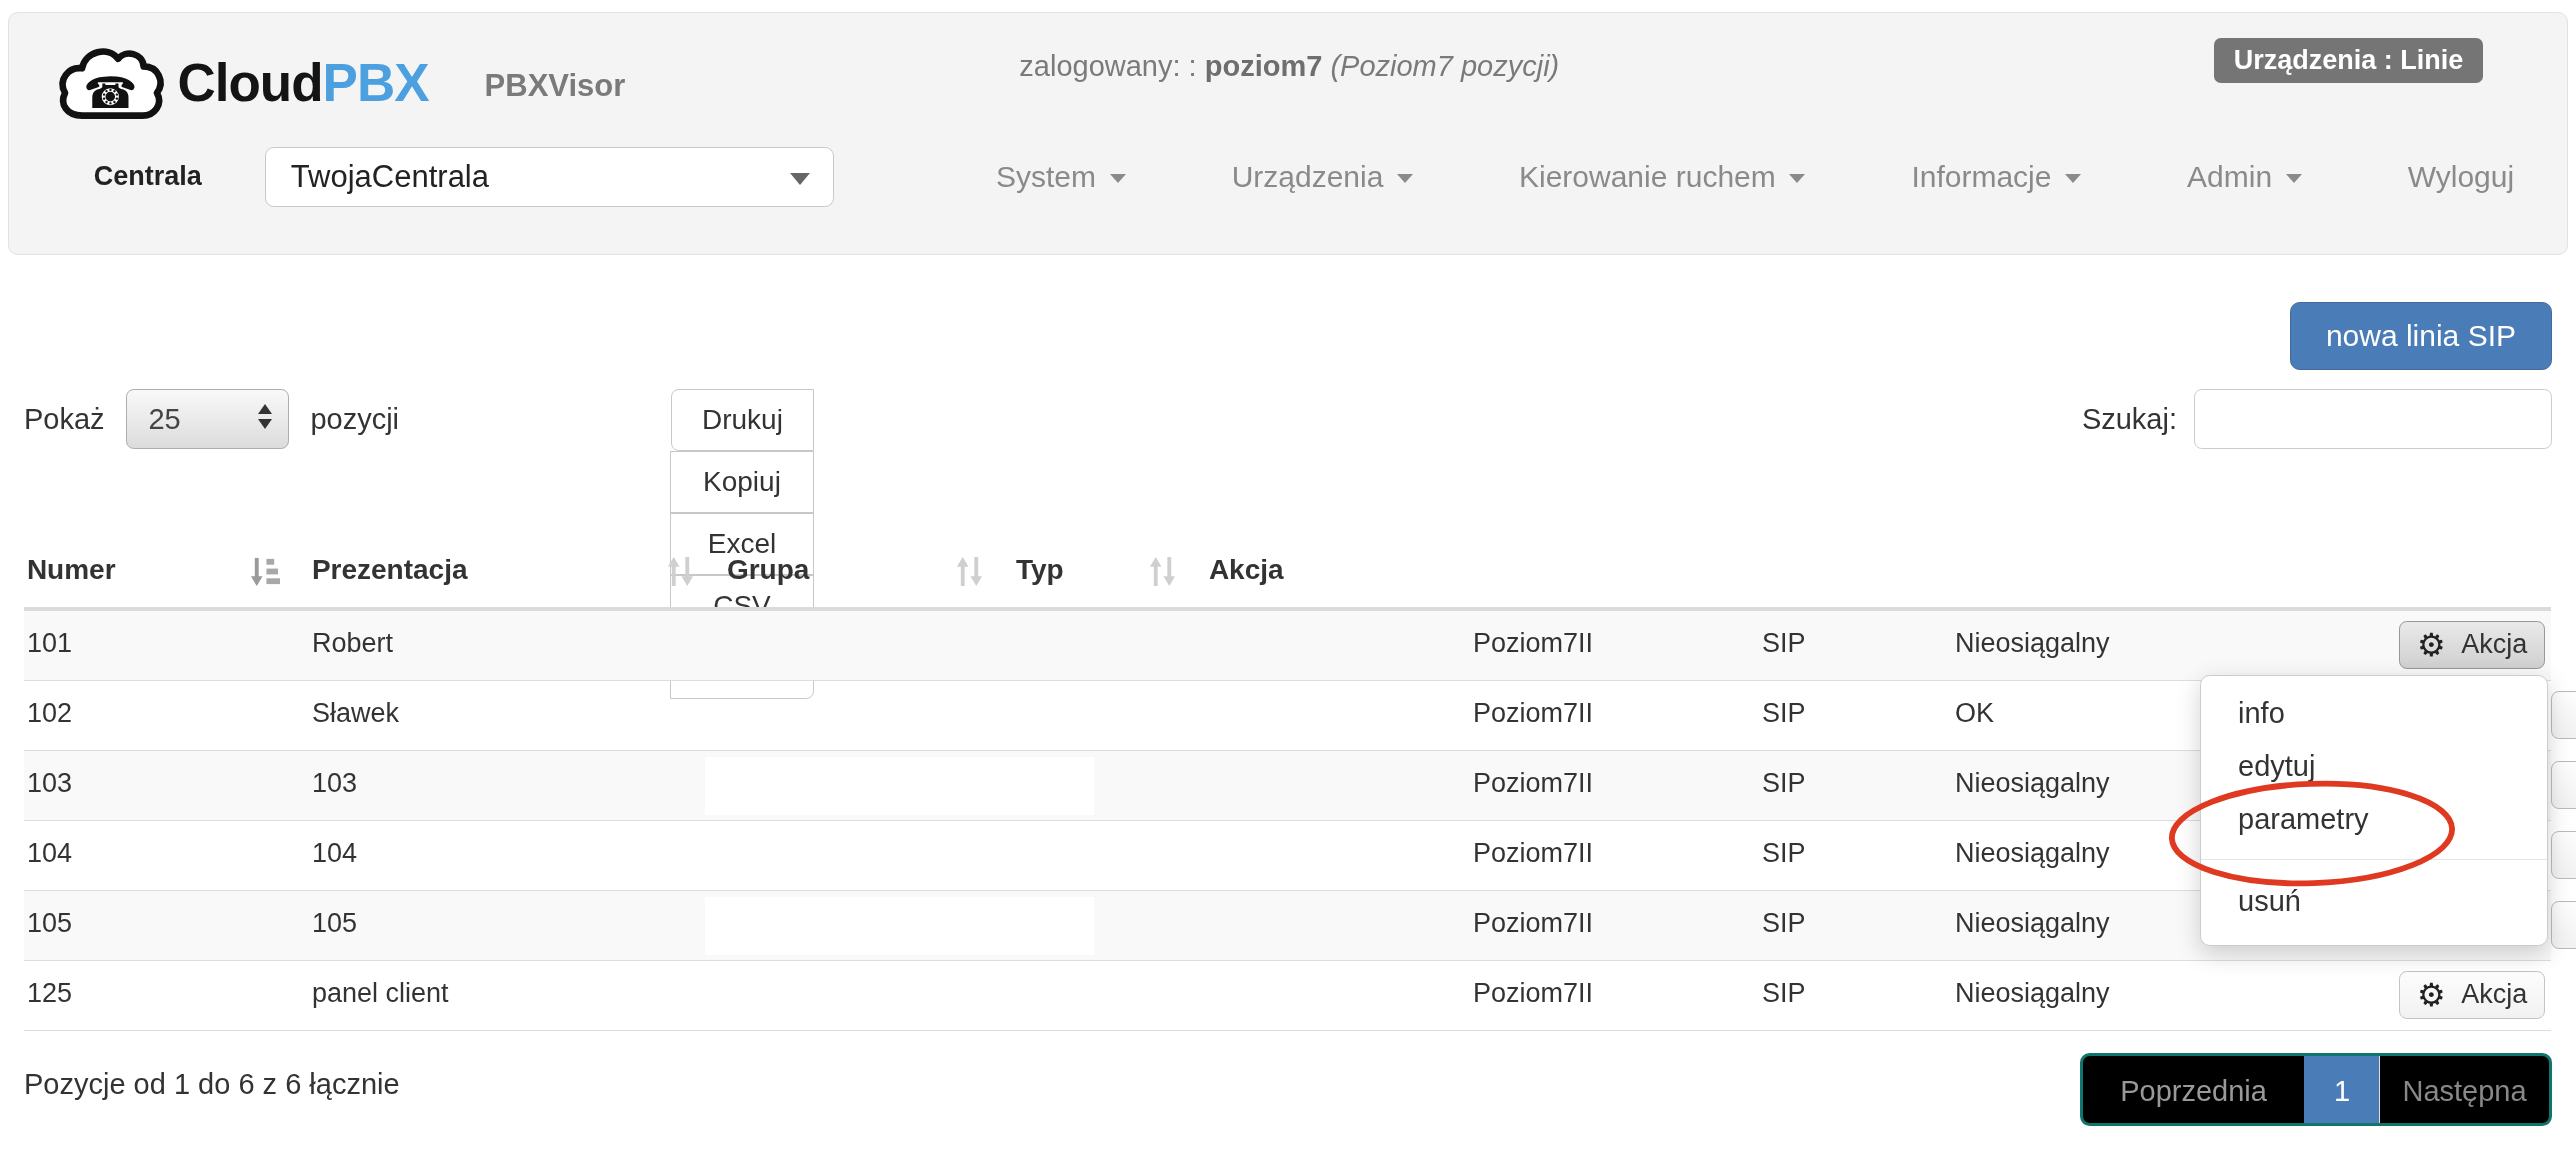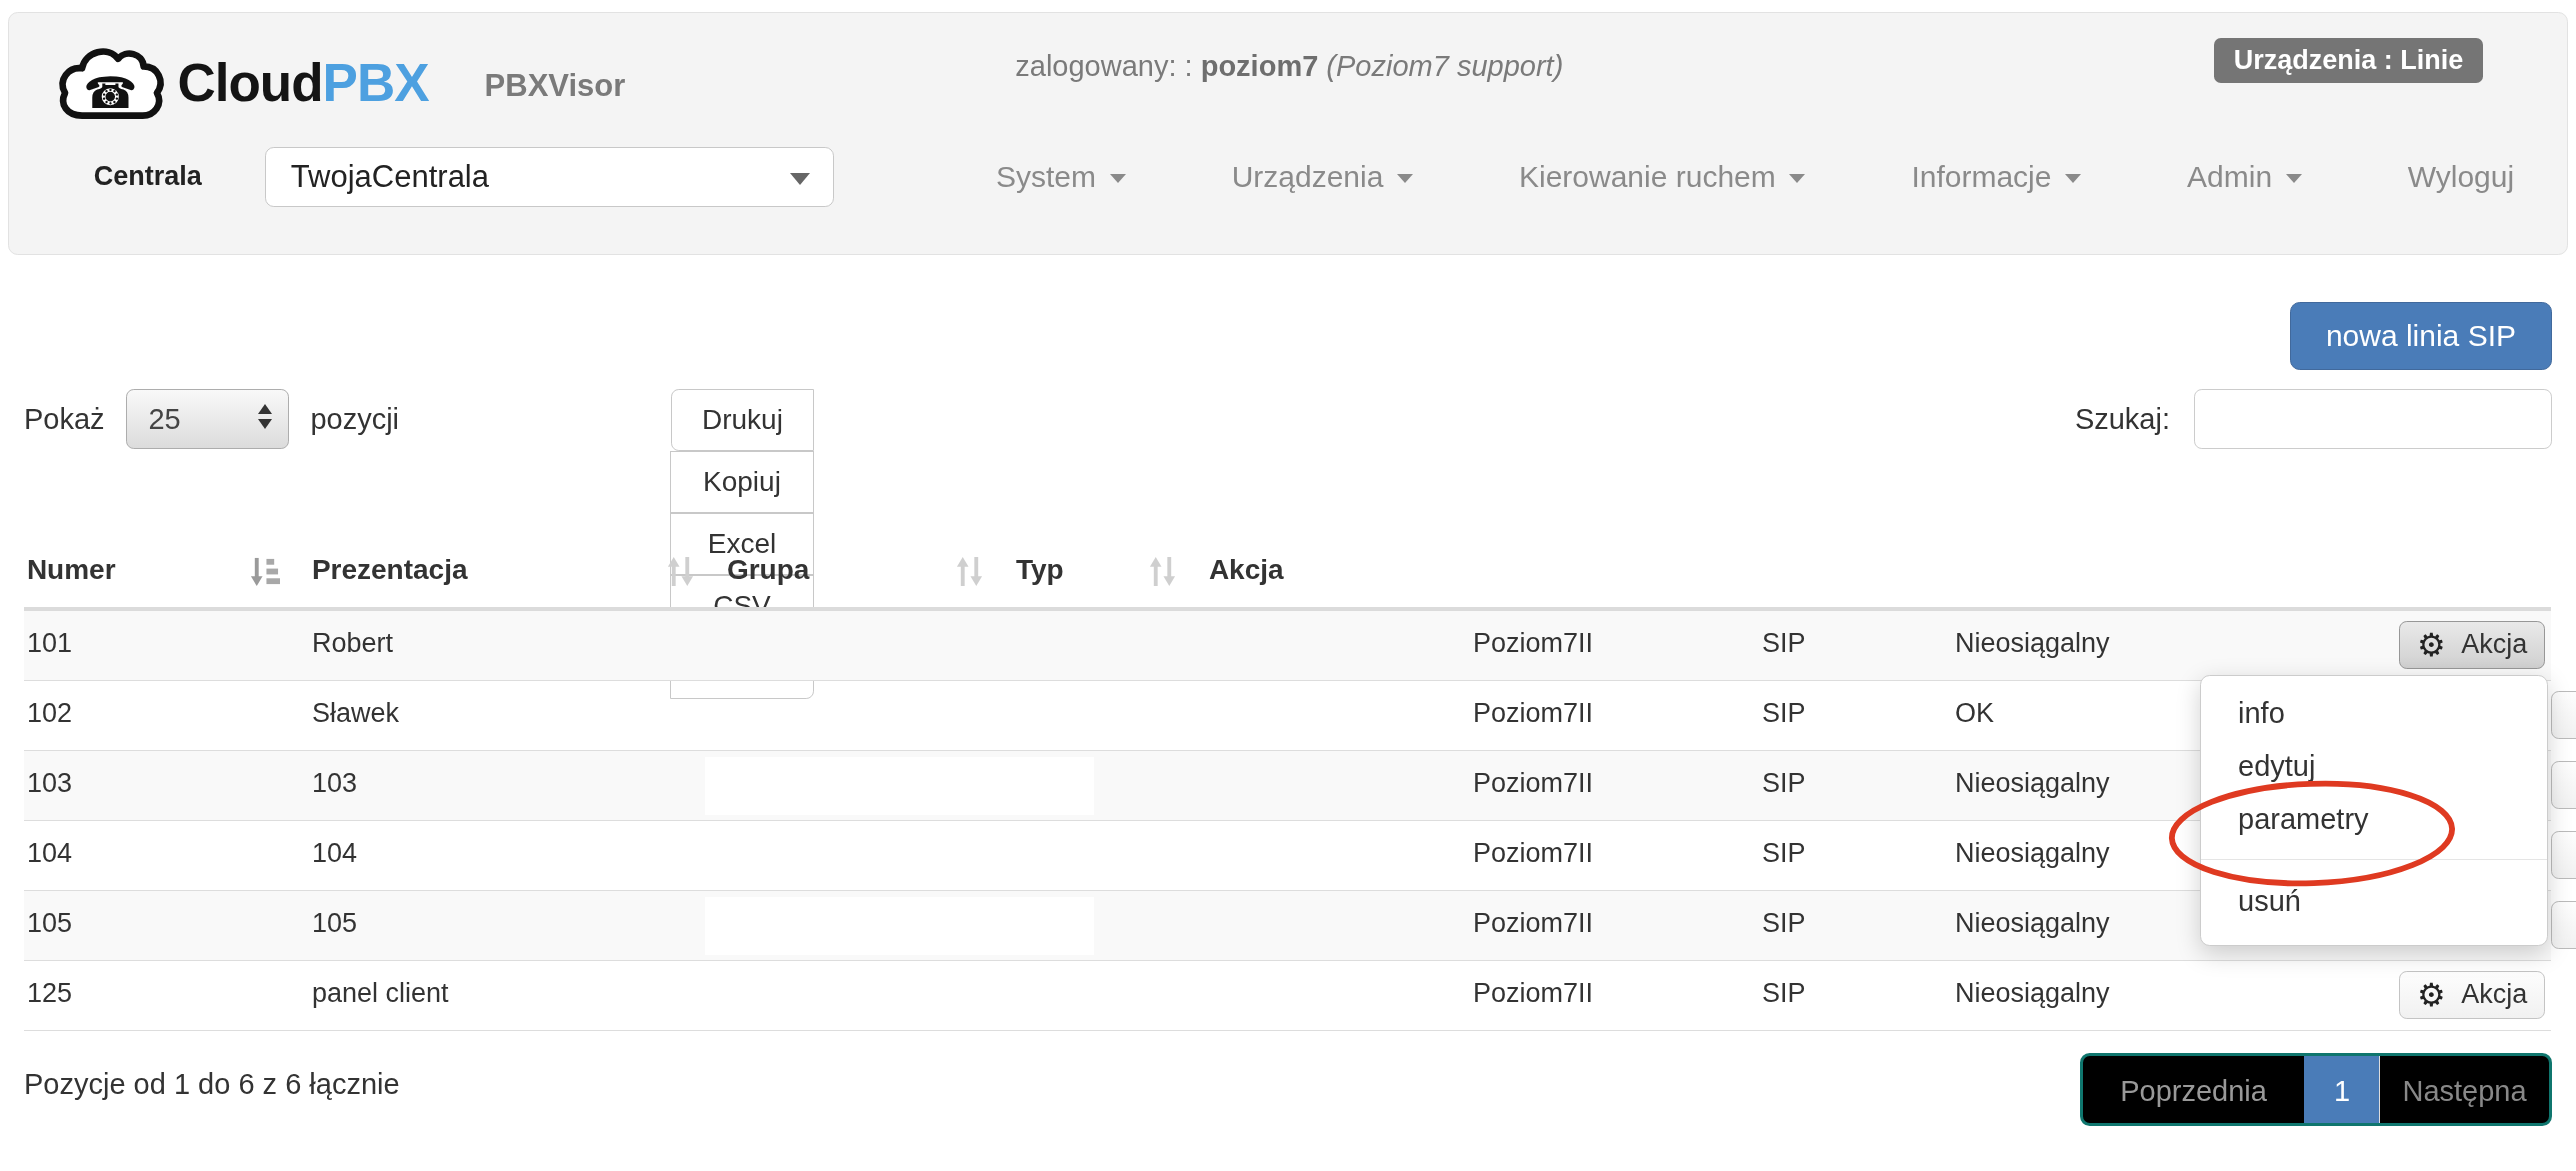--- a/index.html
+++ b/index.html
@@ -48,21 +48,21 @@
     background:linear-gradient(#f9f9f9,#dcdcdc); font-size:29px; color:#444;
     display:flex; align-items:center; padding-left:21.4px; cursor:pointer; }
   .spin { position:absolute; right:15.6px; top:13.6px; display:flex; flex-direction:column; gap:5.8px; }
   .spin .up { width:0;height:0;border-left:7.8px solid transparent;border-right:7.8px solid transparent;border-bottom:10.7px solid #333; }
   .spin .dn { width:0;height:0;border-left:7.8px solid transparent;border-right:7.8px solid transparent;border-top:10.7px solid #333; }
   .export { position:absolute; left:647px; top:0; display:flex;flex-direction:column; }
   .export button { height:62px; padding:0 30px; font-size:28px; color:#333; background:#fff;
     border:1px solid #c8c8c8; margin-left:-1px; cursor:pointer; font-family:"Liberation Sans", sans-serif; }
   .export button:first-child { border-radius:7.8px 0 0 7.8px; margin-left:0; }
   .export button:last-child { border-radius:0 7.8px 7.8px 0; }
-  .search { position:absolute; right:0; top:0; display:flex; align-items:center; gap:24px; }
+  .search { position:absolute; right:0; top:0; display:flex; align-items:center; gap:17px; }
   .search label { font-size:29px; color:#333; }
   .search input { width:358px; height:60px; border:1px solid #ccc; border-radius:7.8px;
     font-size:29px; padding:0 17.5px; color:#333; outline:none; }
 
   
   .table { position:absolute; top:540px; left:24px; width:2527px; }
   .thead { display:flex; height:71px; border-bottom:4.9px solid #dbdbdb; }
   .th { font-size:28px; font-weight:bold; color:#333; display:flex; align-items:flex-start;
     padding-top:13.6px; cursor:pointer; }
   .th .lbl { padding-left:2.9px; }
@@ -115,21 +115,21 @@
   <div class="top-panel">
     <div class="panel-row1">
       <div class="logo-wrap">
         <svg class="logo-svg" viewBox="0 0 120 94">
           <path d="M30 82 C14 82 6 70 12 58 C4 44 16 30 30 32 C33 14 58 8 68 22 C76 12 94 16 95 30 C110 30 118 46 109 58 C116 70 106 82 94 82 Z" fill="#fff" stroke="#111" stroke-width="7" stroke-linejoin="round"></path>
           <text x="60" y="74" text-anchor="middle" font-size="46" fill="#111">☎</text>
         </svg>
         <span class="logo-text"><span class="logo-cloud">Cloud</span><span class="logo-pbx">PBX</span></span>
       </div>
       <div class="app-title">PBXVisor</div>
-      <div class="logged"><span>zalogowany: : </span><b>poziom7</b>&nbsp;<i>(Poziom7 support)</i></div>
+      <div class="logged"><span>zalogowany: : </span><b>poziom7</b>&nbsp;<i>(Poziom7 pozycji)</i></div>
       <div class="crumb-badge">Urządzenia : Linie</div>
     </div>
     <div class="panel-row2">
       <span class="centrala-label">Centrala</span>
       <div class="centrala-select">
         <span>TwojaCentrala</span>
         <span class="centrala-caret"></span>
       </div>
       <div class="nav">
         <span class="nav-item">

